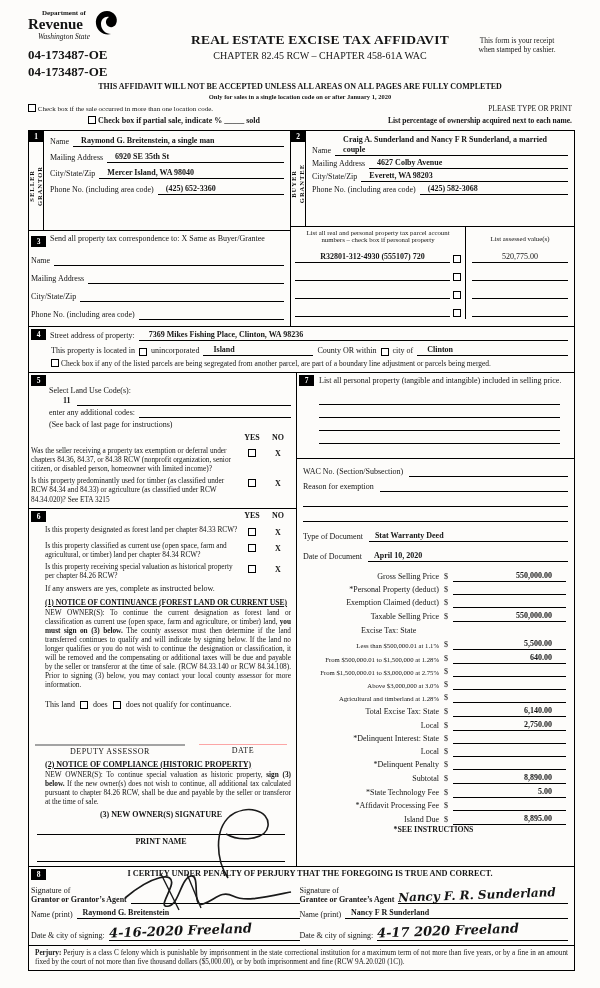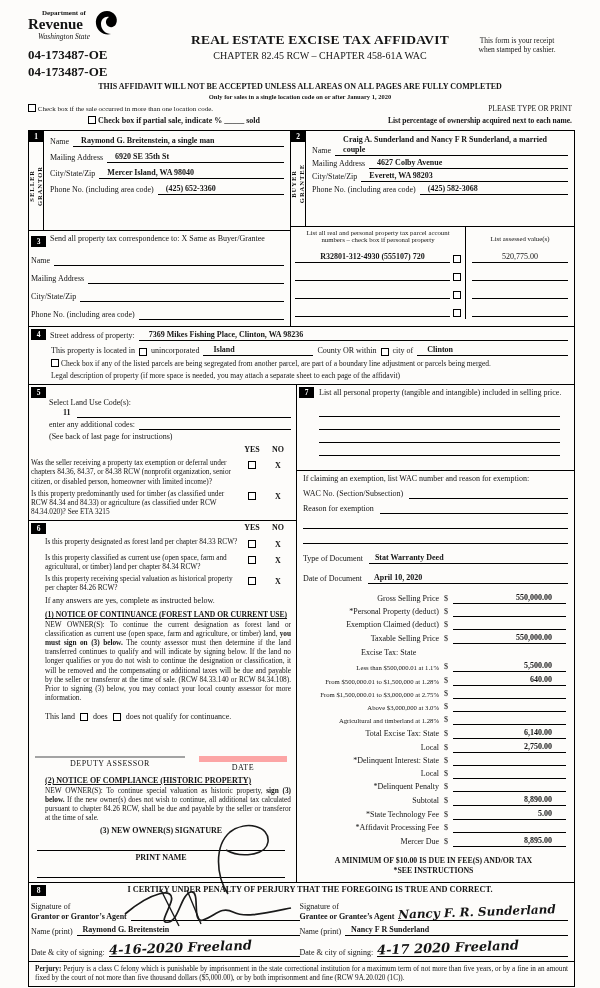--- a/index.html
+++ b/index.html
@@ -82,21 +82,21 @@
   .qcolh { width:26px; text-align:center; }
   .qrow { display:flex; margin-top:3px; align-items:flex-start; }
   .qtext { flex:1; font-size:7.3px; }
   .qc { width:26px; text-align:center; padding-top:3px; }
   .sec6 { padding:2px 5px 4px 2px; }
   .notice { margin-top:4px; font-size:7.3px; text-align:justify; }
   .ntitle { font-weight:bold; font-size:7.6px;text-decoration:underline; }
   .landline { margin:10px 0 4px 2px; font-size:8px; display:flex; align-items:center; gap:5px; }
   .dep-row { display:flex; margin-top:34px; padding:0 4px; gap:14px; }
   .dep-a { flex:1.7; border-top:2px solid #a3a3a3; text-align:center; font-size:8px; letter-spacing:.5px; padding-top:1px; }
-  .dep-b { flex:1; border-top:6px solid #fca5a5; text-align:center; font-size:8px; letter-spacing:.5px; padding-top:1px; }
+  .dep-b { flex:1; border-top:1px solid #fca5a5; text-align:center; font-size:8px; letter-spacing:.5px; padding-top:1px; }
   .sigline { border-bottom:1px solid #000; height:13px; margin:2px 6px 0 6px; }
   .csig { text-align:center; font-weight:bold; font-size:8px; margin-top:4px; }
   .sec6wrap { position:relative; }
   .loop-svg { position:absolute; right:8px; bottom:-14px; pointer-events:none; }
   
   .sec7 { display:flex; gap:5px; padding:2px 4px 0 2px; }
   .s7txt { flex:1; padding-top:1px; }
   .s7lines { padding:6px 14px 0 22px; }
   .s7line { border-bottom:1px solid #000; height:13px; }
   .exempt { border-top:1px solid #000; margin-top:14px; padding:3px 6px 0 6px; }
@@ -315,21 +315,20 @@
         <span class="s4u" style="min-width:110px;">Island</span>
         <span>County OR within</span>
         <span class="cb"></span>
         <span>city of</span>
         <span class="s4u s4flex1">Clinton</span>
       </div>
       <div class="s4note">
         <span class="cb"></span>
         <span>Check box if any of the listed parcels are being segregated from another parcel, are part of a boundary line adjustment or parcels being merged.</span>
       </div>
-      <div class="s4note" style="margin-left:20px;">Legal description of property (if more space is needed, you may attach a separate sheet to each page of the affidavit)</div>
     </div>
 
     <div class="cols2">
       <div class="mid-l">
 
         <div class="sec5">
           <div class="s5head">
             <span class="numbox">5</span>
           </div>
           <div class="s5body">
@@ -428,21 +427,20 @@
           </div>
           <div class="s7lines">
             <div class="s7line"></div>
             <div class="s7line"></div>
             <div class="s7line"></div>
             <div class="s7line"></div>
           </div>
         </div>
 
         <div class="exempt">
-          <div>If claiming an exemption, list WAC number and reason for exemption:</div>
           <div class="exline">
             <span class="lbl">WAC No. (Section/Subsection)</span>
             <span class="exfill"></span>
           </div>
           <div class="exline">
             <span class="lbl">Reason for exemption</span>
             <span class="exfill"></span>
           </div>
           <div class="exline">
               <span class="exfill"></span>
@@ -542,25 +540,24 @@
             <span class="tlbl">*State Technology Fee</span>
             <span class="tds">$</span>
             <span class="tval">5.00</span>
           </div>
           <div class="trow">
             <span class="tlbl">*Affidavit Processing Fee</span>
             <span class="tds">$</span>
             <span class="tval"></span>
           </div>
           <div class="trow">
-            <span class="tlbl">Mercer Due</span>
+            <span class="tlbl">Island Due</span>
             <span class="tds">$</span>
             <span class="tval">8,895.00</span>
           </div>
-          <div class="minnote">A MINIMUM OF $10.00 IS DUE IN FEE(S) AND/OR TAX</div>
           <div class="seeinst">*SEE INSTRUCTIONS</div>
         </div>
       </div>
     </div>
 
     <div class="sec8">
       <div class="certify">
         <span class="numbox">8</span>
         <span class="ctxt">I CERTIFY UNDER PENALTY OF PERJURY THAT THE FOREGOING IS TRUE AND CORRECT.</span>
       </div>

